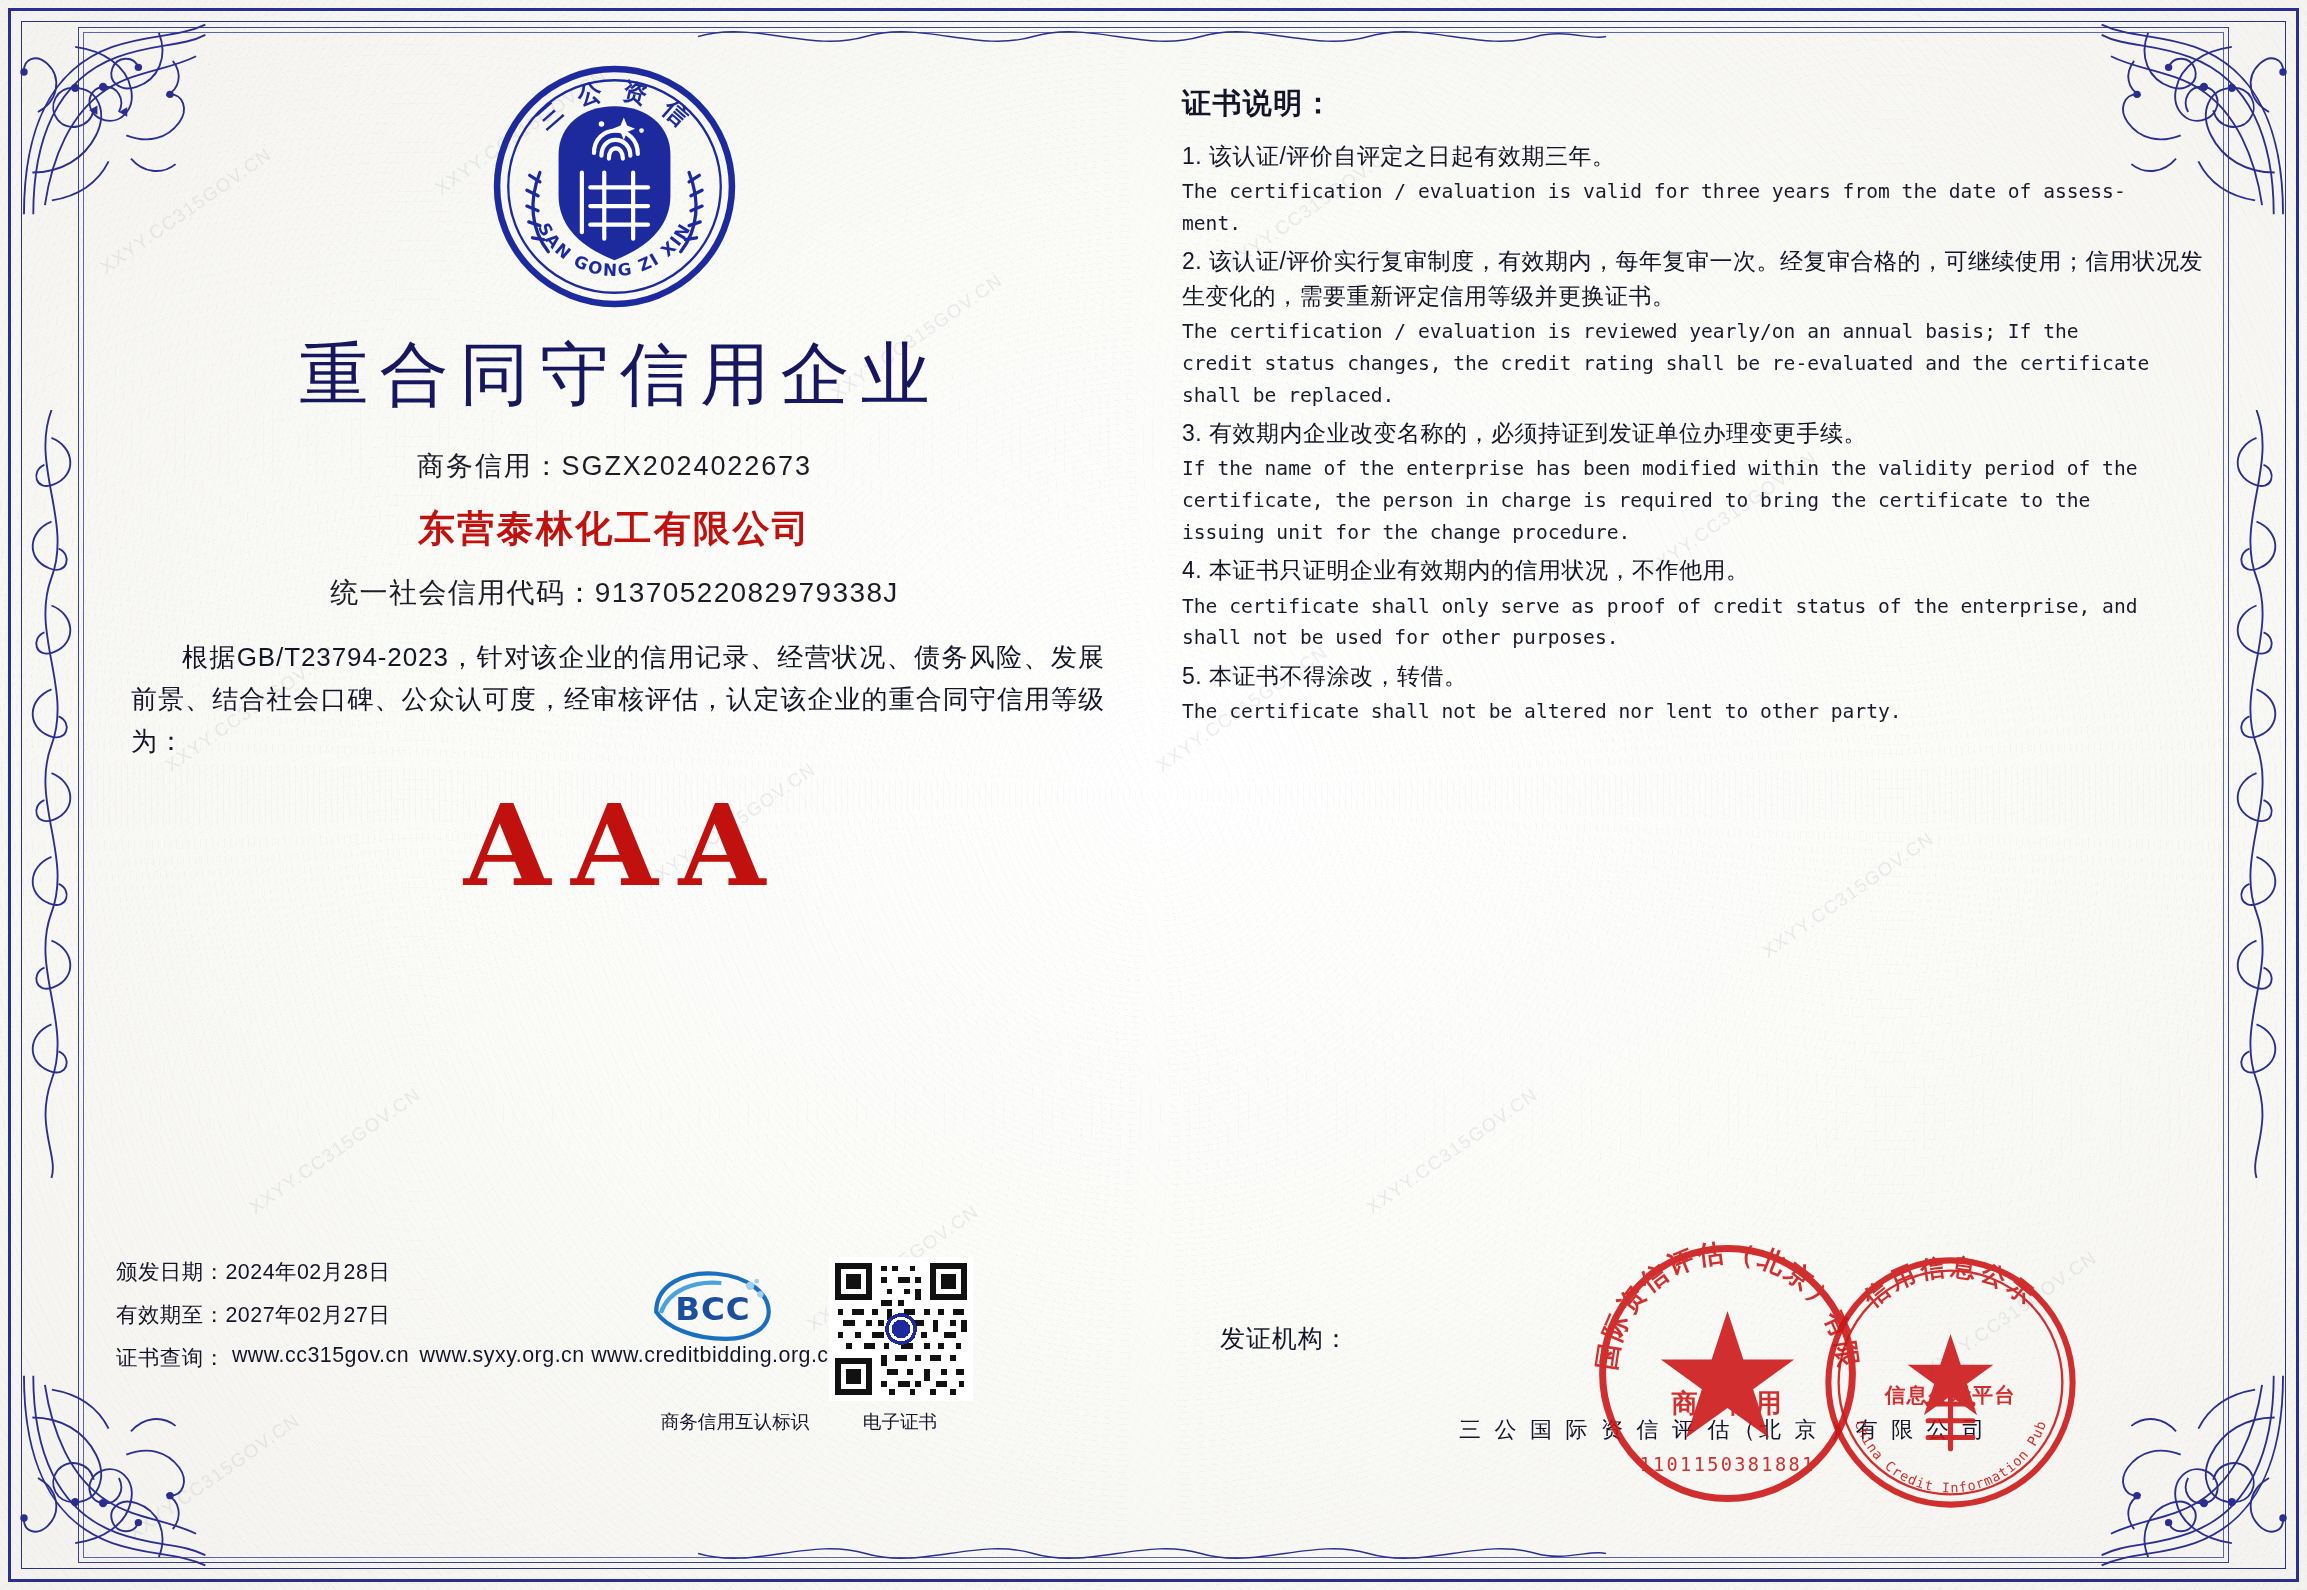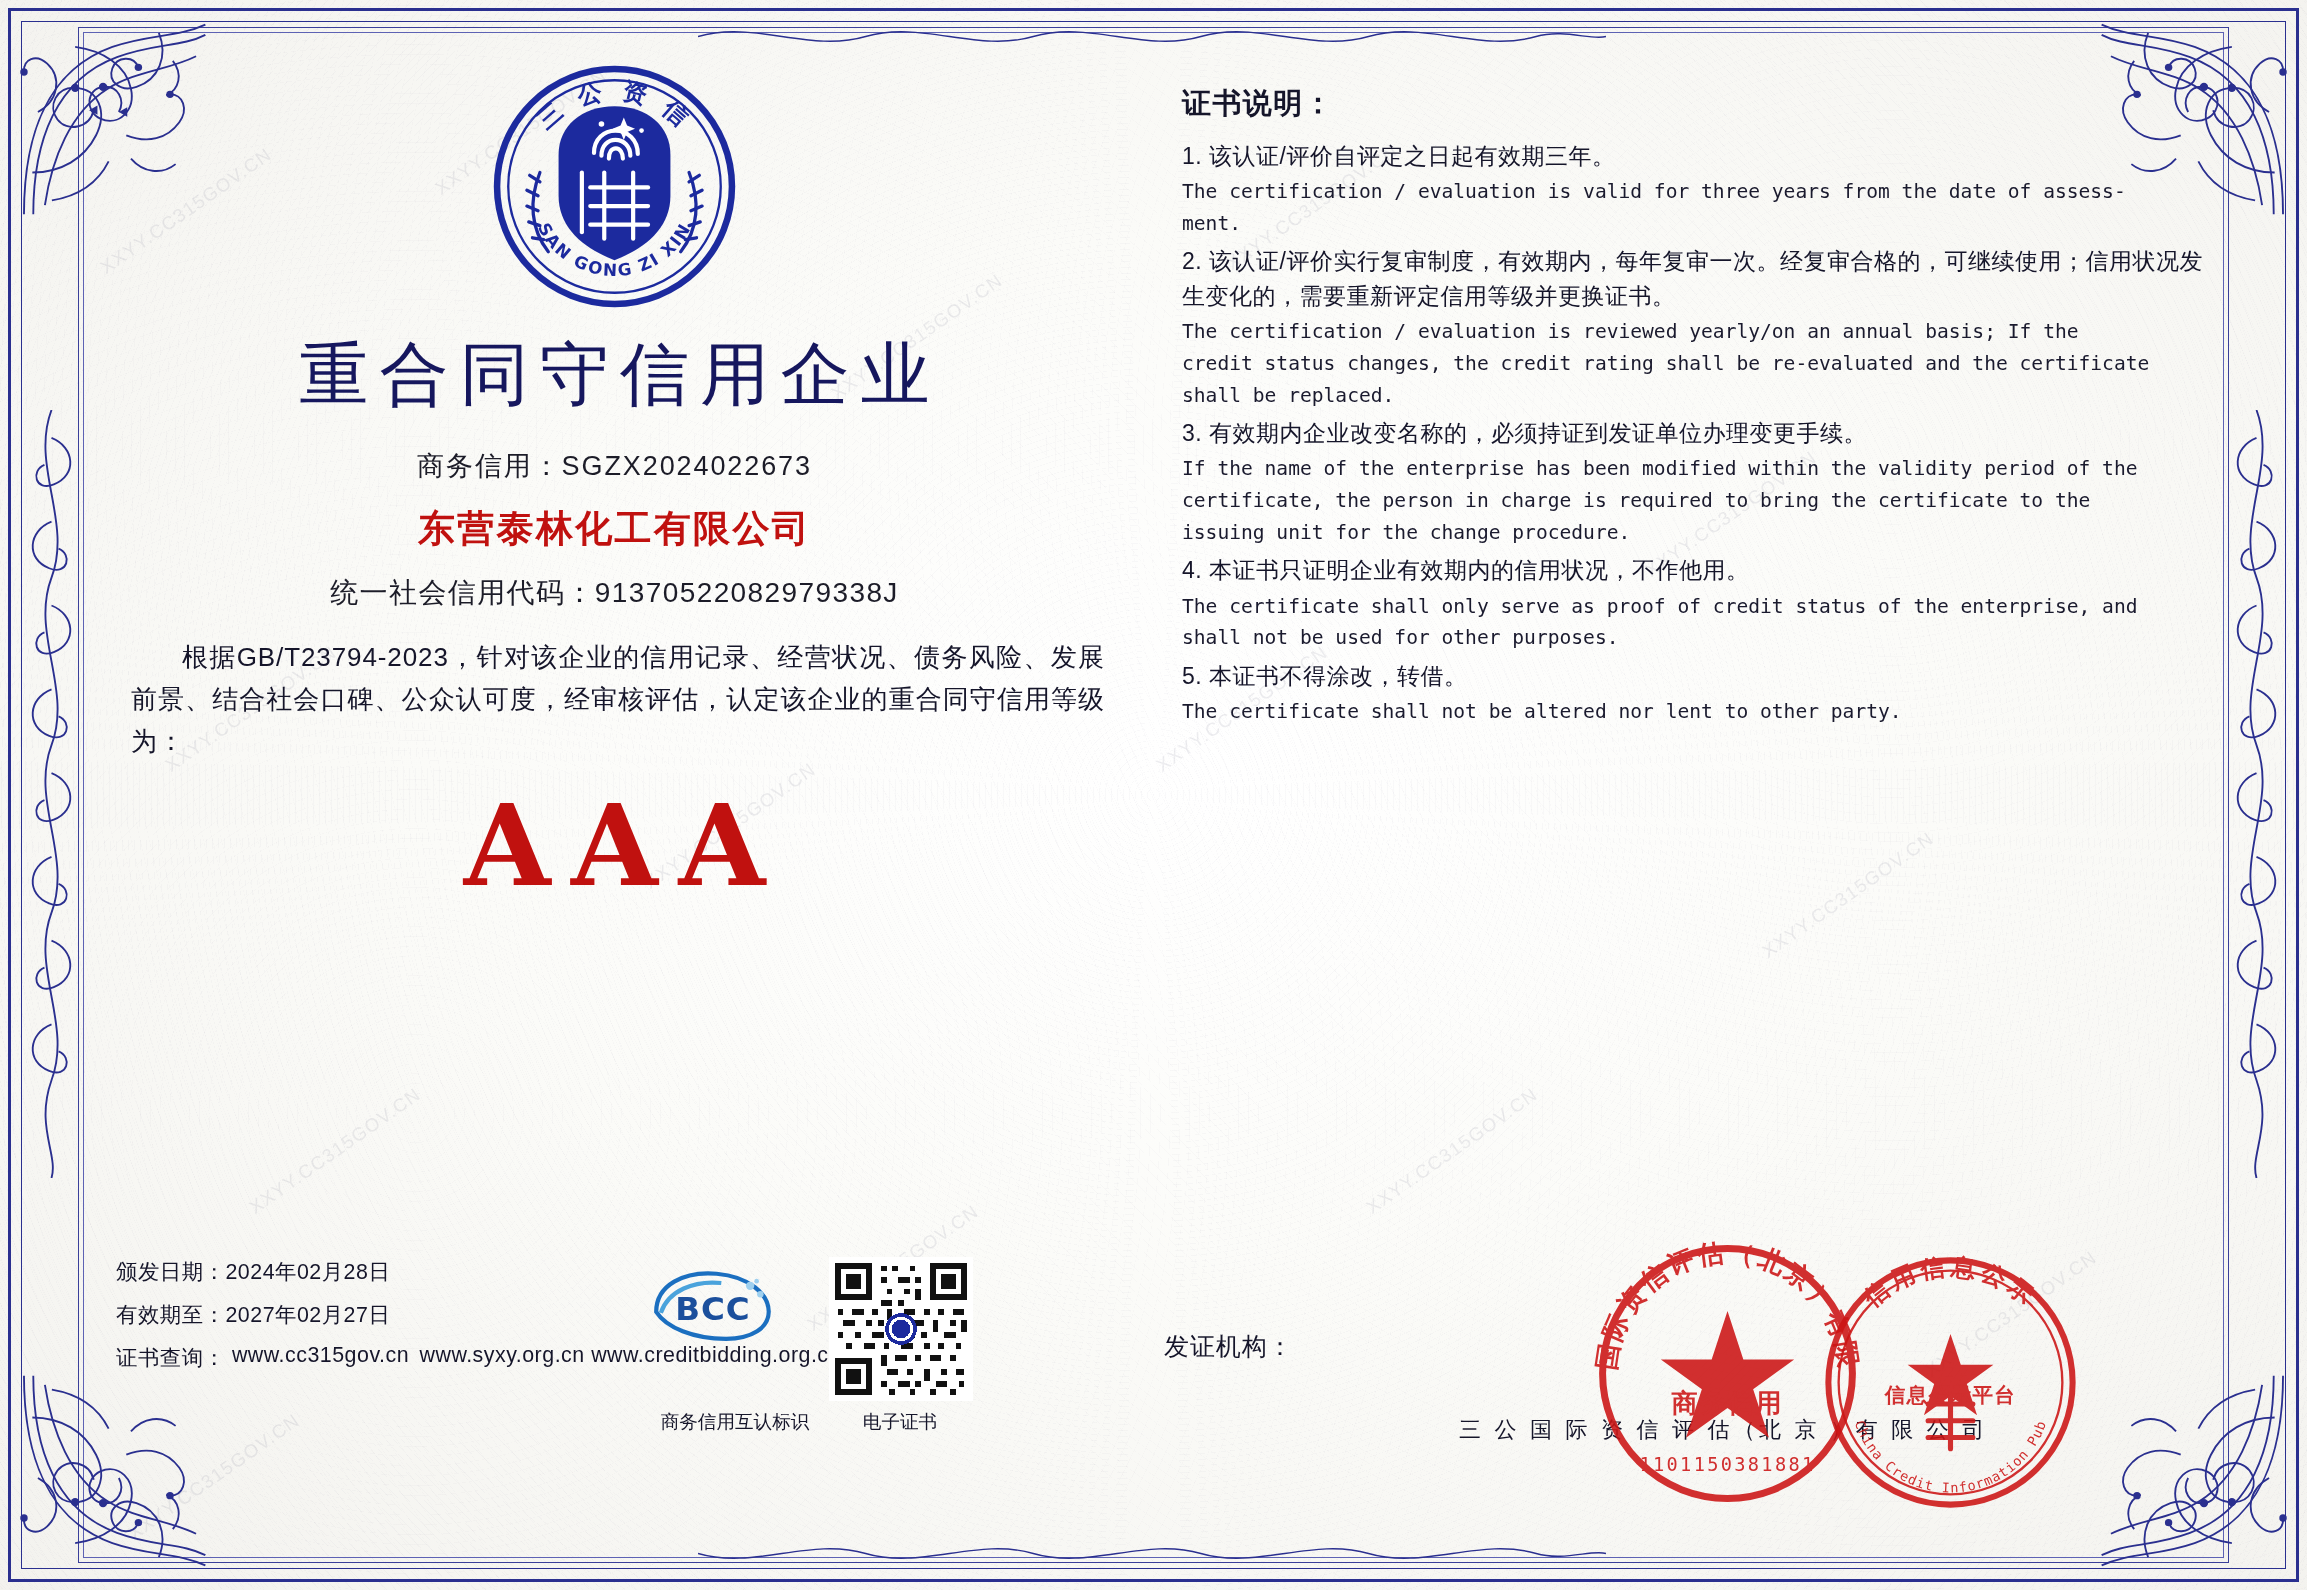--- a/index.html
+++ b/index.html
@@ -148,22 +148,22 @@
     margin-bottom:2.8px;
   }
   .note-en{
     font-family:"DejaVu Sans Mono","Liberation Mono",monospace;
     font-size:19.6px;line-height:1.62;color:#1a1a2e;letter-spacing:0px;
     margin-bottom:4.7px;
   }
 
   
   .issuer{
-    position:absolute;left:1164px;top:1322px;
-    font-size:25px;color:#15152a;letter-spacing:0.9px;margin-top:8px;
+    position:absolute;left:1220px;top:1322px;
+    font-size:25px;color:#15152a;letter-spacing:0.9px;
   }
   .issuer-name{
     position:absolute;left:1459px;top:1415px;
     font-size:22px;color:#15152a;letter-spacing:3.7px;white-space:nowrap;
   }
   .seal{
     position:absolute;width:289px;height:289px;
   }
   .seal svg{width:100%;height:100%;display:block;}
   .seal-1{left:1583px;top:1229px;}

